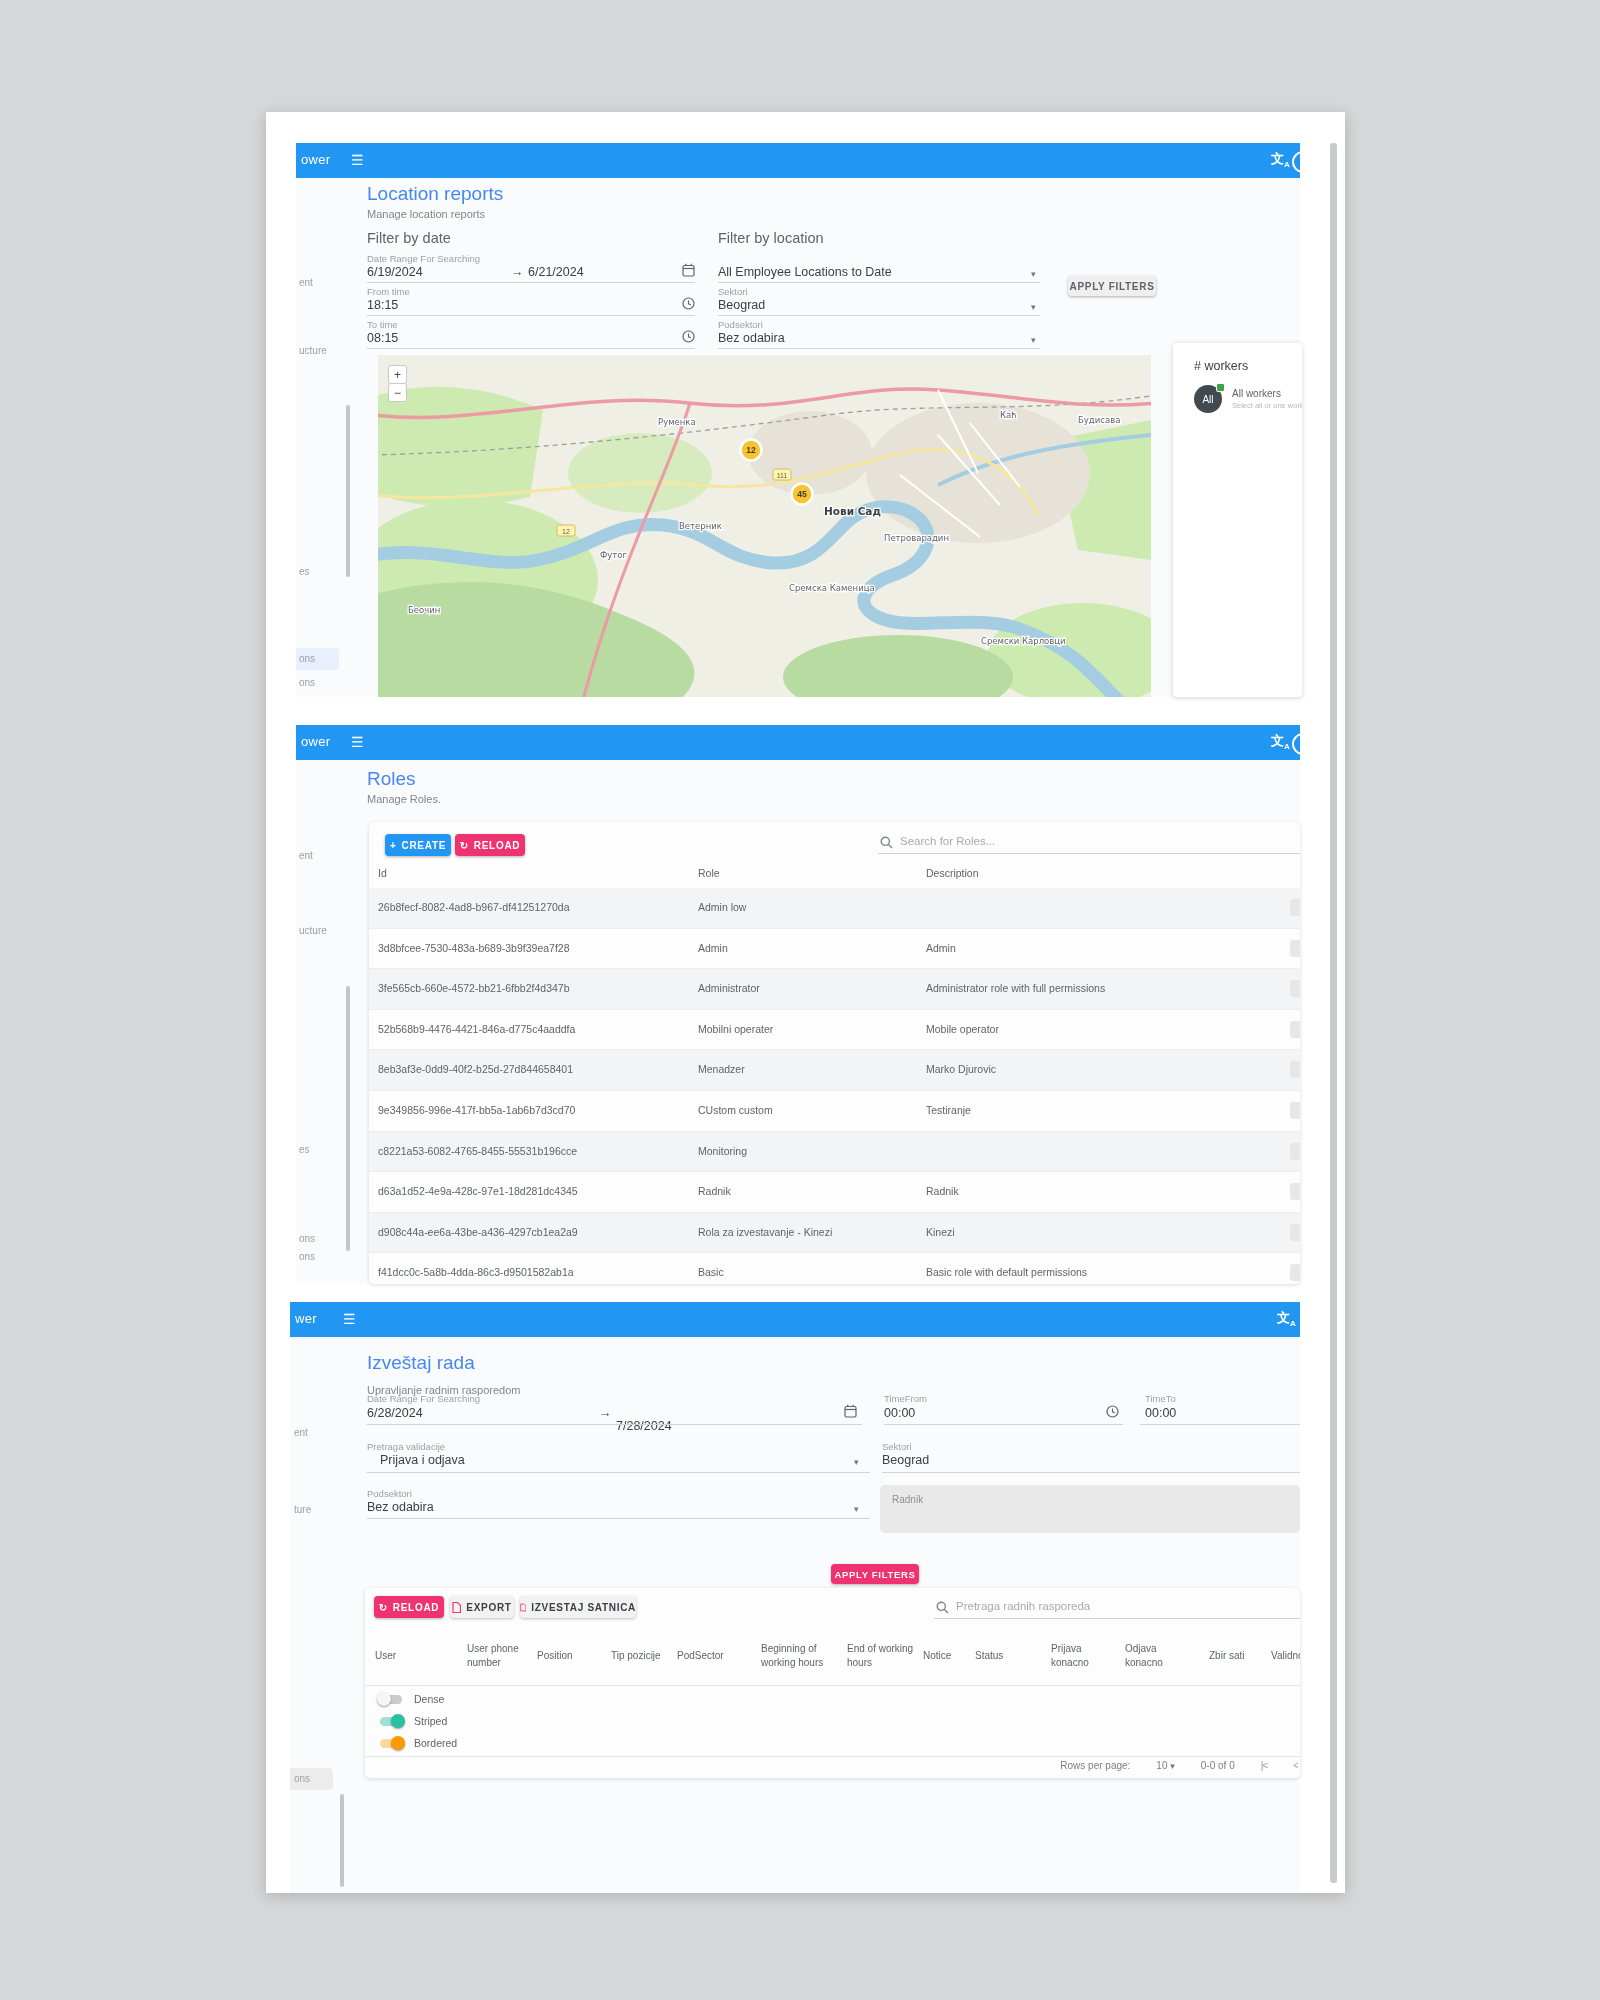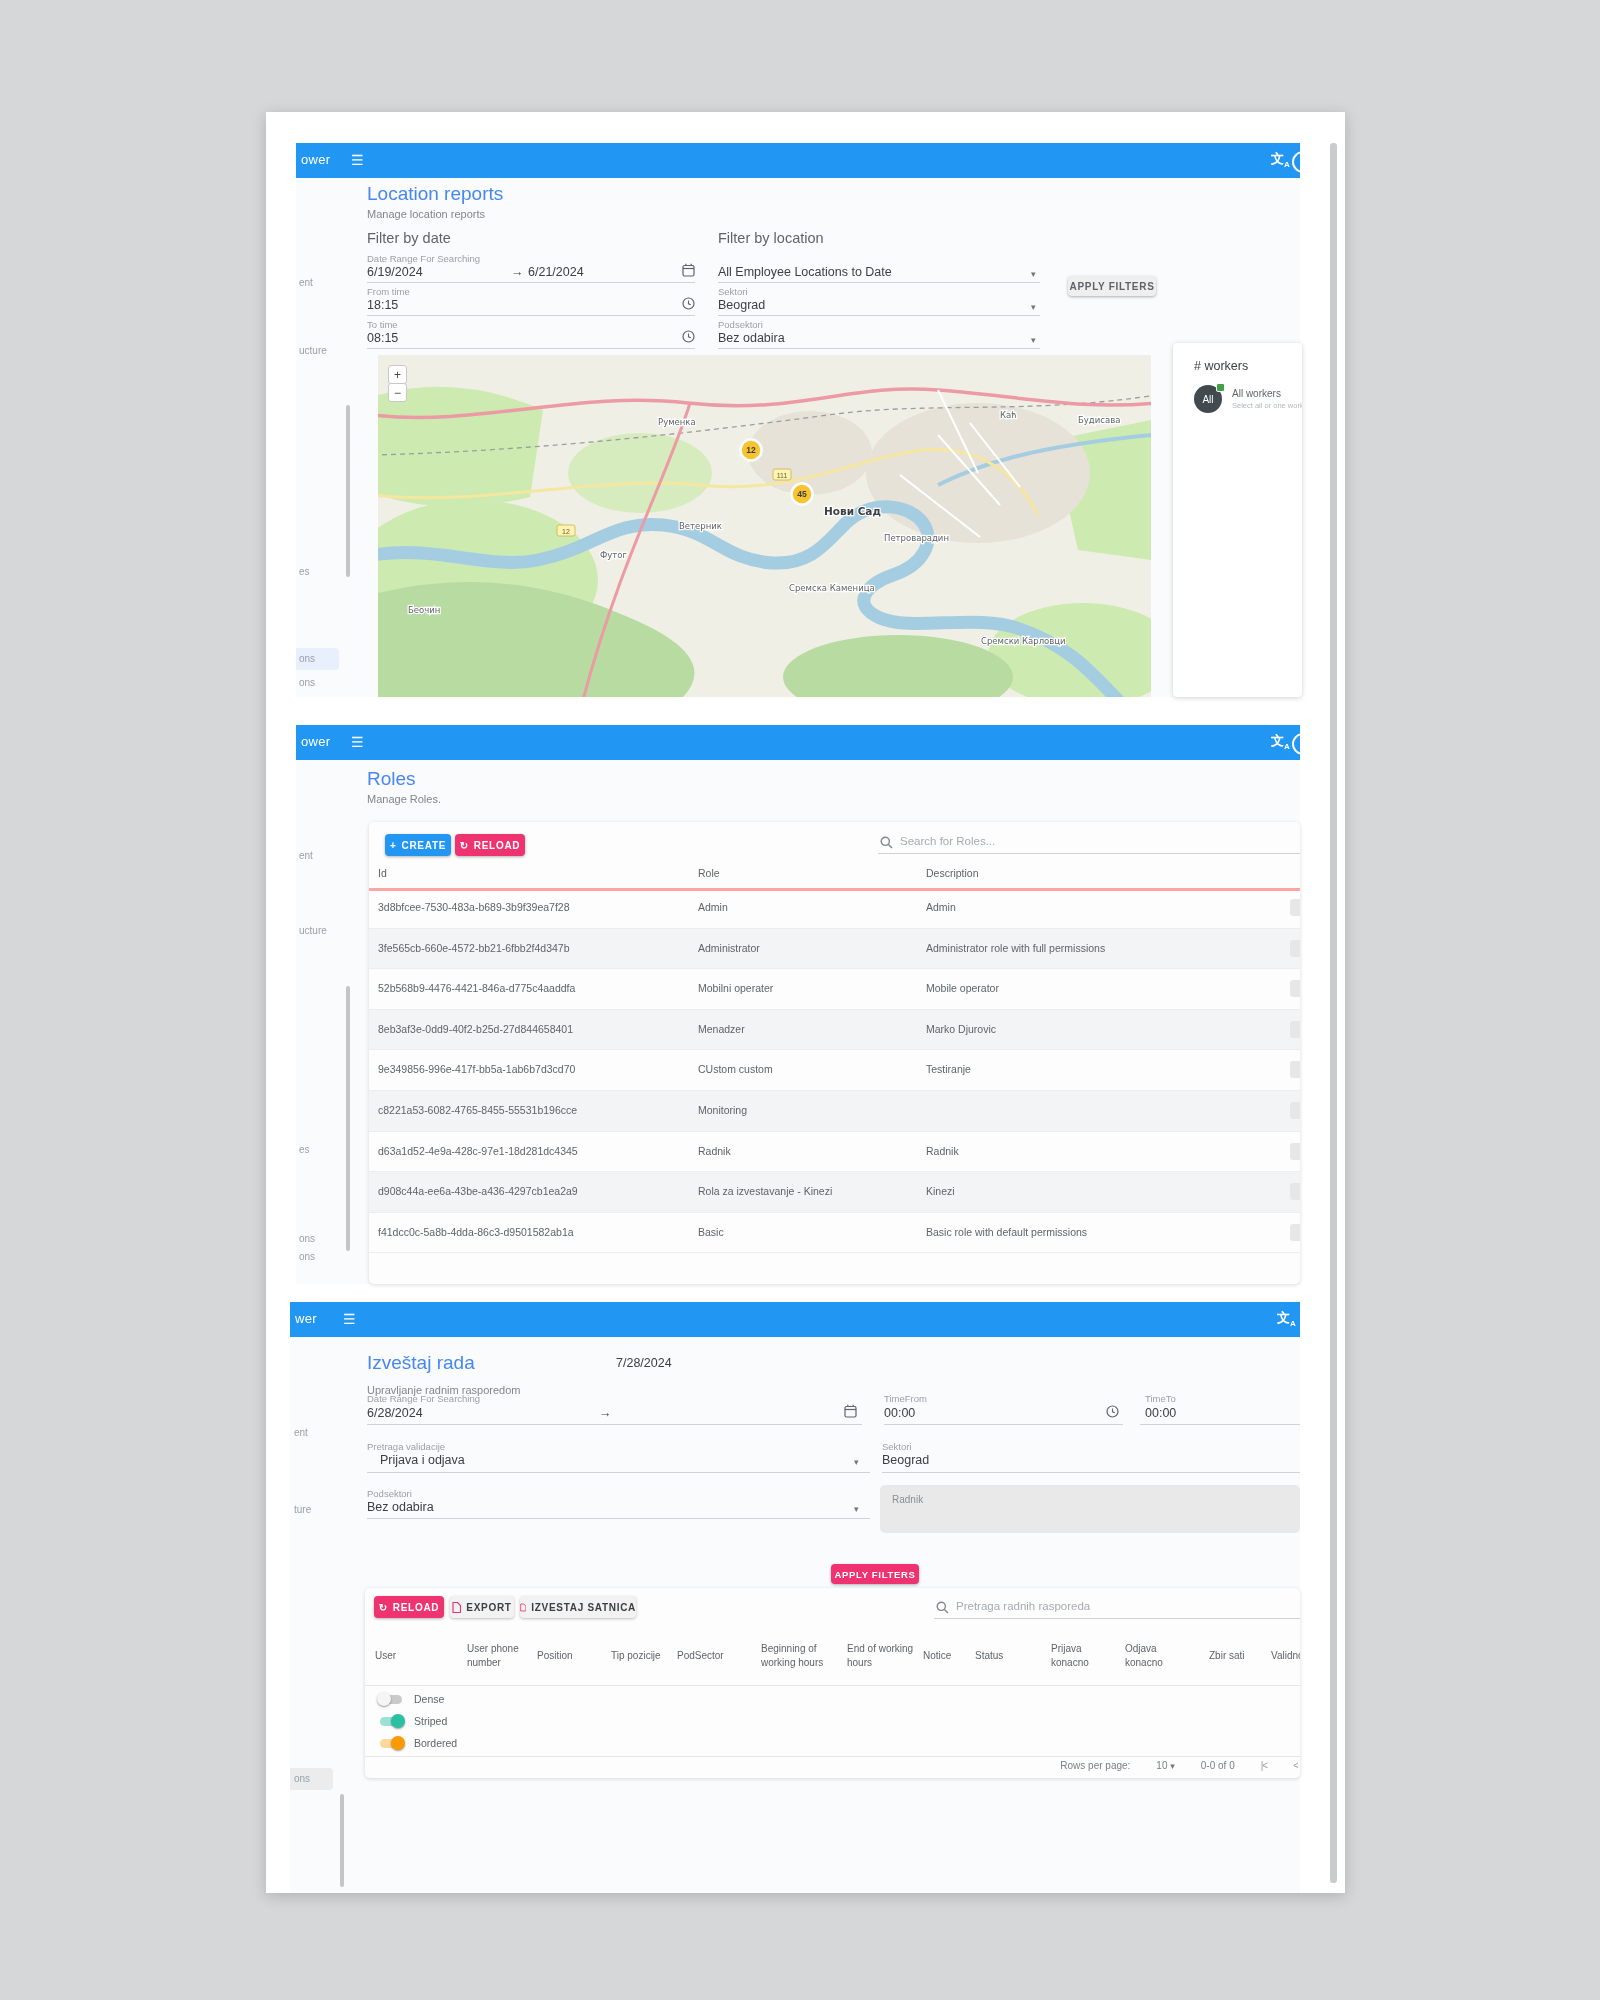--- a/index.html
+++ b/index.html
@@ -234,20 +234,26 @@
           <line x1="8.4" y1="8.4" x2="12" y2="12" stroke="#80868b" stroke-width="1.4"></line>
         </svg>
     <input class="sinput" style="left: 529px; top: 12px; width: 390px;" placeholder="Search for Roles...">
     <div class="uline" style="left:509px;top:31px;width:422px;"></div>
     <div class="rhead">
       <span style="left:9px;">Id</span>
       <span style="left:329px;">Role</span>
       <span style="left:557px;">Description</span>
     </div>
     <div class="r-rows">
+          <div class="r-row odd">
+            <span class="r-id">26b8fecf-8082-4ad8-b967-df41251270da</span>
+            <span class="r-role">Admin low</span>
+            <span class="r-desc"></span>
+            <div class="r-chip"></div>
+          </div>
           <div class="r-row even">
             <span class="r-id">3d8bfcee-7530-483a-b689-3b9f39ea7f28</span>
             <span class="r-role">Admin</span>
             <span class="r-desc">Admin</span>
             <div class="r-chip"></div>
           </div>
           <div class="r-row odd">
             <span class="r-id">3fe565cb-660e-4572-bb21-6fbb2f4d347b</span>
             <span class="r-role">Administrator</span>
             <span class="r-desc">Administrator role with full permissions</span>
@@ -311,21 +317,21 @@
   <div class="shl gray" style="left:24px;top:1656px;width:43px;height:22px;"></div>
   <span class="sfrag" style="left:28px;top:1661px;">ons</span>
   <div class="vthumb" style="left:74px;top:1682px;height:93px;"></div>
 
   <div class="ptitle" style="left:101px;top:1240px;">Izveštaj rada</div>
   <div class="psub" style="left:101px;top:1264px;margin-top:8px;">Upravljanje radnim rasporedom</div>
 
   <span class="lbl" style="left:101px;top:1281px;">Date Range For Searching</span>
   <span class="val" style="left:101px;top:1294px;">6/28/2024</span>
   <span class="val" style="left:333px;top:1294px;">→</span>
-  <span class="val" style="left:350px;top:1244px;">7/28/2024</span>
+  <span class="val" style="left:350px;top:1307px;">7/28/2024</span>
   <svg class="icn" style="left:578px;top:1292px;" width="13" height="14" viewBox="0 0 13 14">
         <rect x="1" y="2.5" width="11" height="10.5" rx="1.5" fill="none" stroke="#5f6368" stroke-width="1.2"></rect>
         <line x1="1" y1="5.5" x2="12" y2="5.5" stroke="#5f6368" stroke-width="1.2"></line>
         <line x1="3.8" y1="0.8" x2="3.8" y2="3" stroke="#5f6368" stroke-width="1.2"></line>
         <line x1="9.2" y1="0.8" x2="9.2" y2="3" stroke="#5f6368" stroke-width="1.2"></line>
       </svg>
   <div class="uline" style="left:101px;top:1312px;width:495px;"></div>
 
   <span class="lbl" style="left:618px;top:1281px;">TimeFrom</span>
   <span class="val" style="left:618px;top:1294px;">00:00</span>

